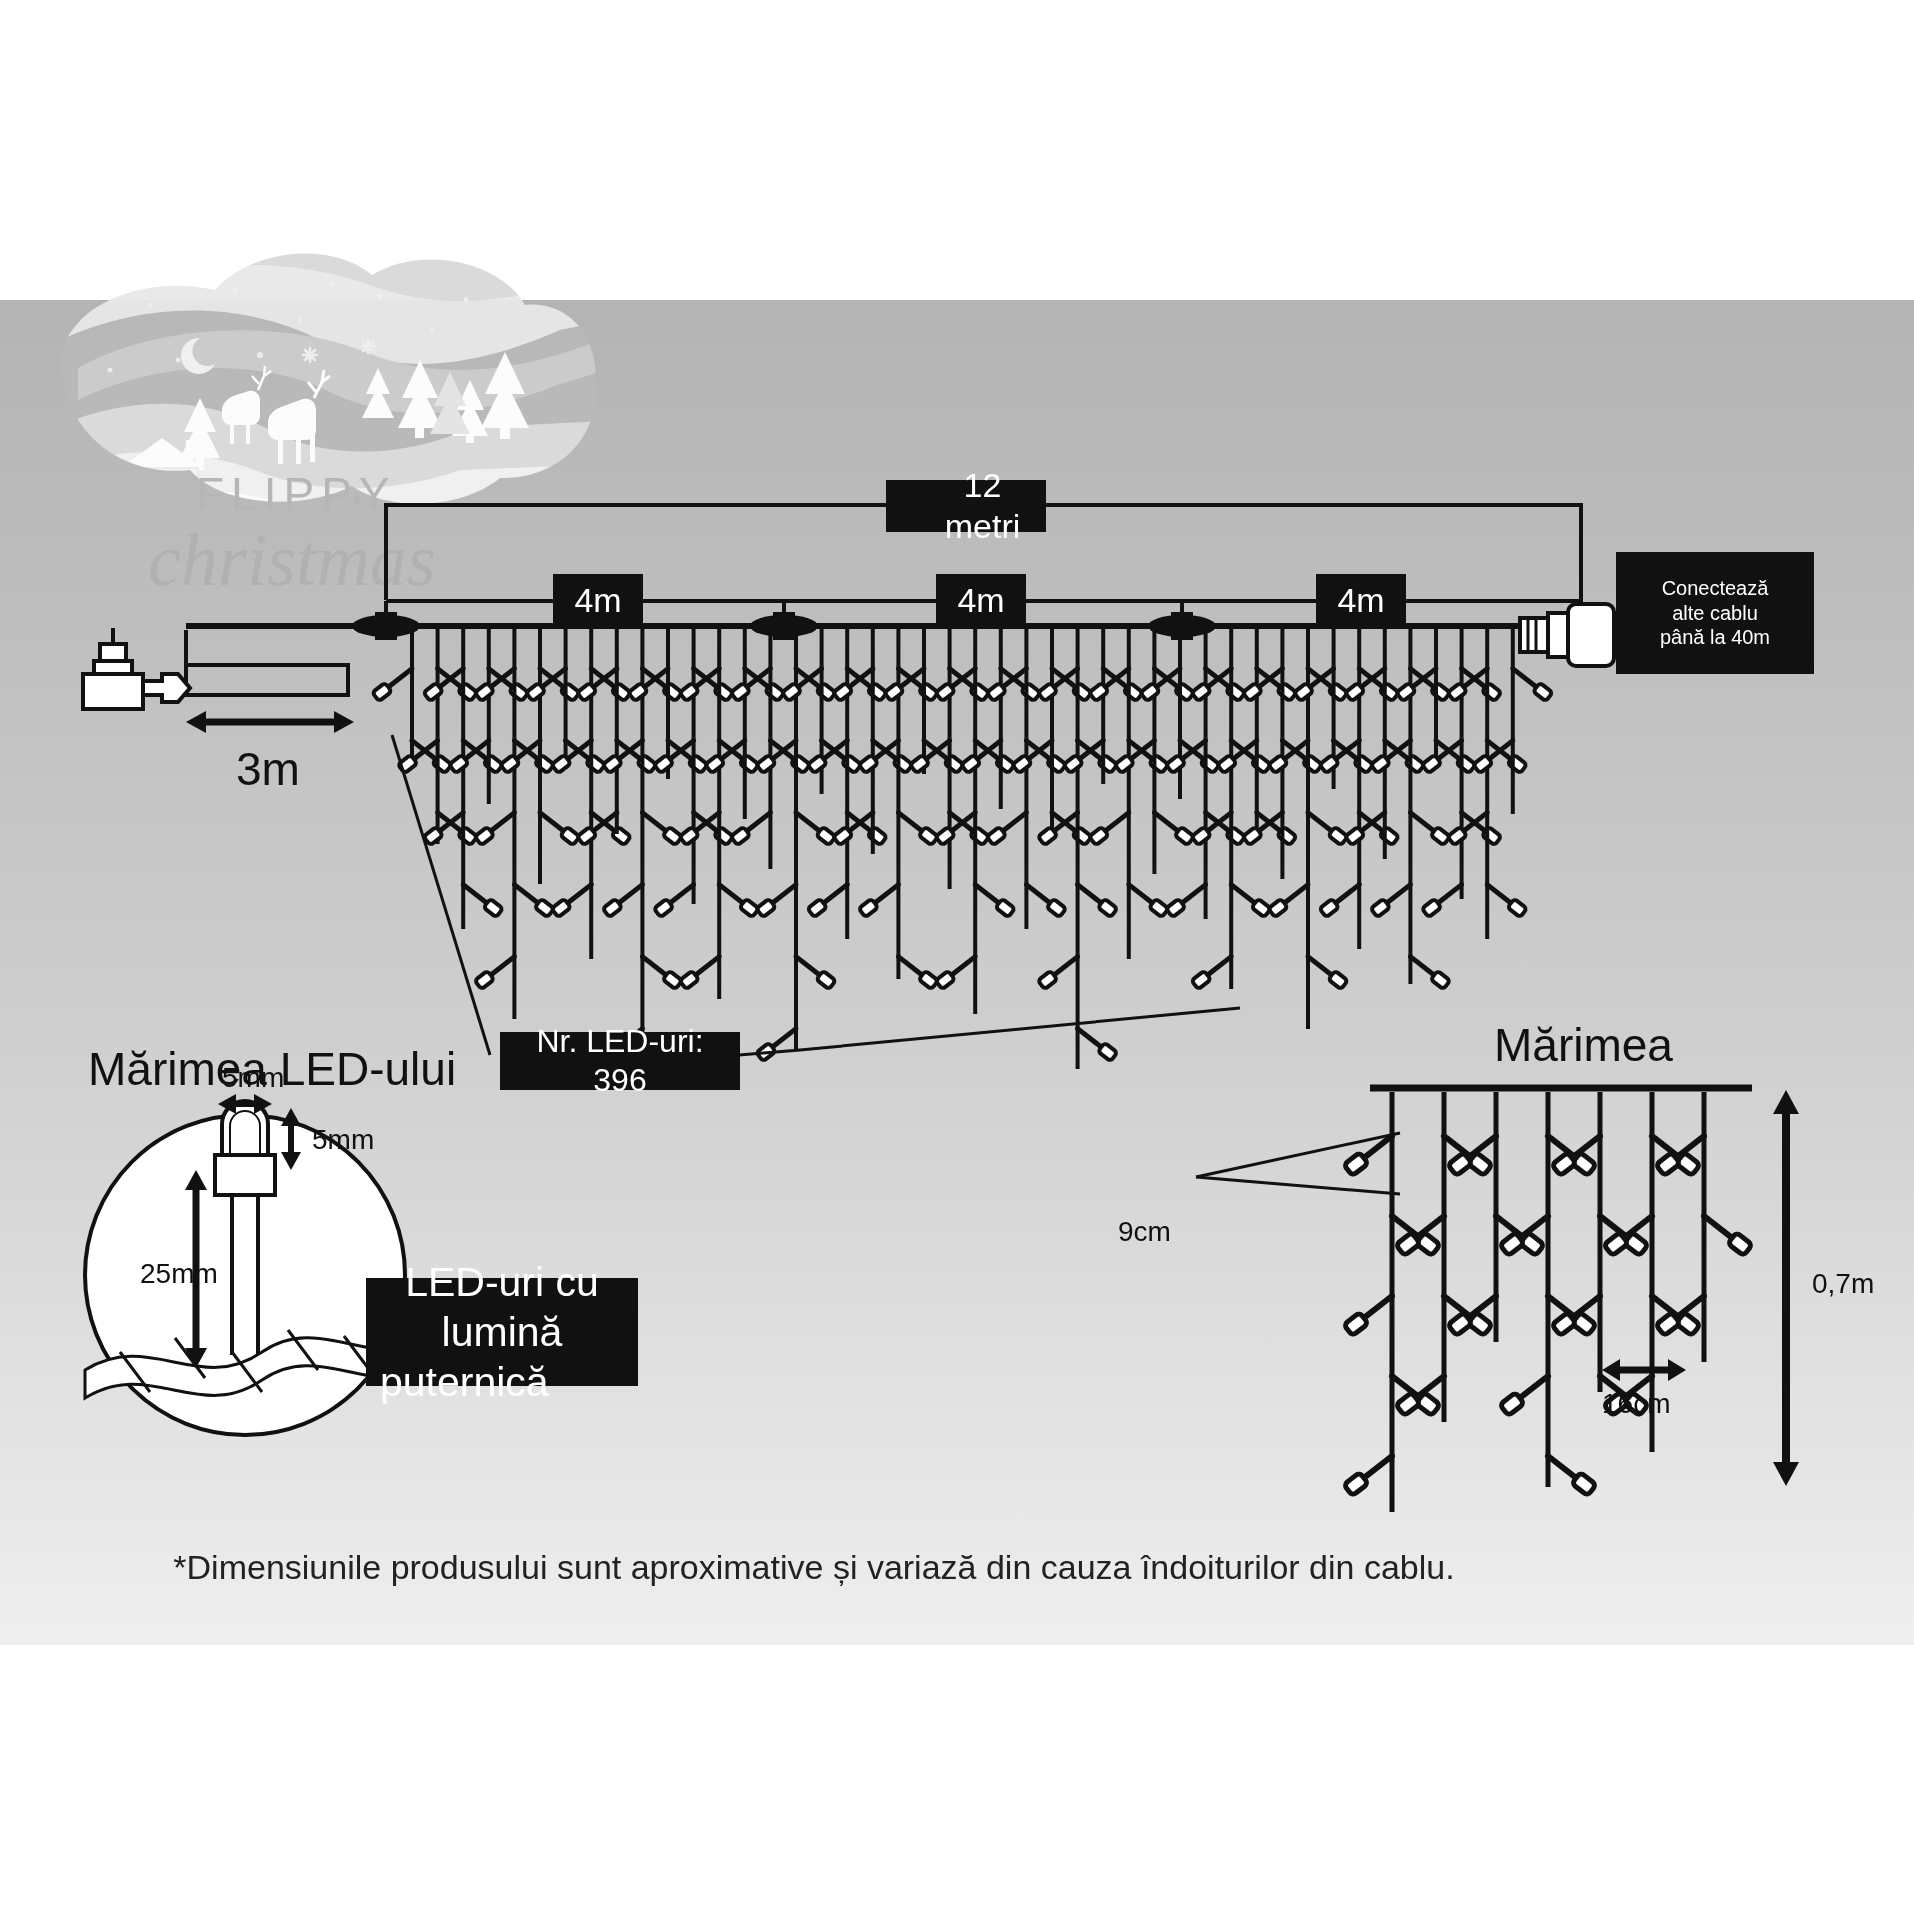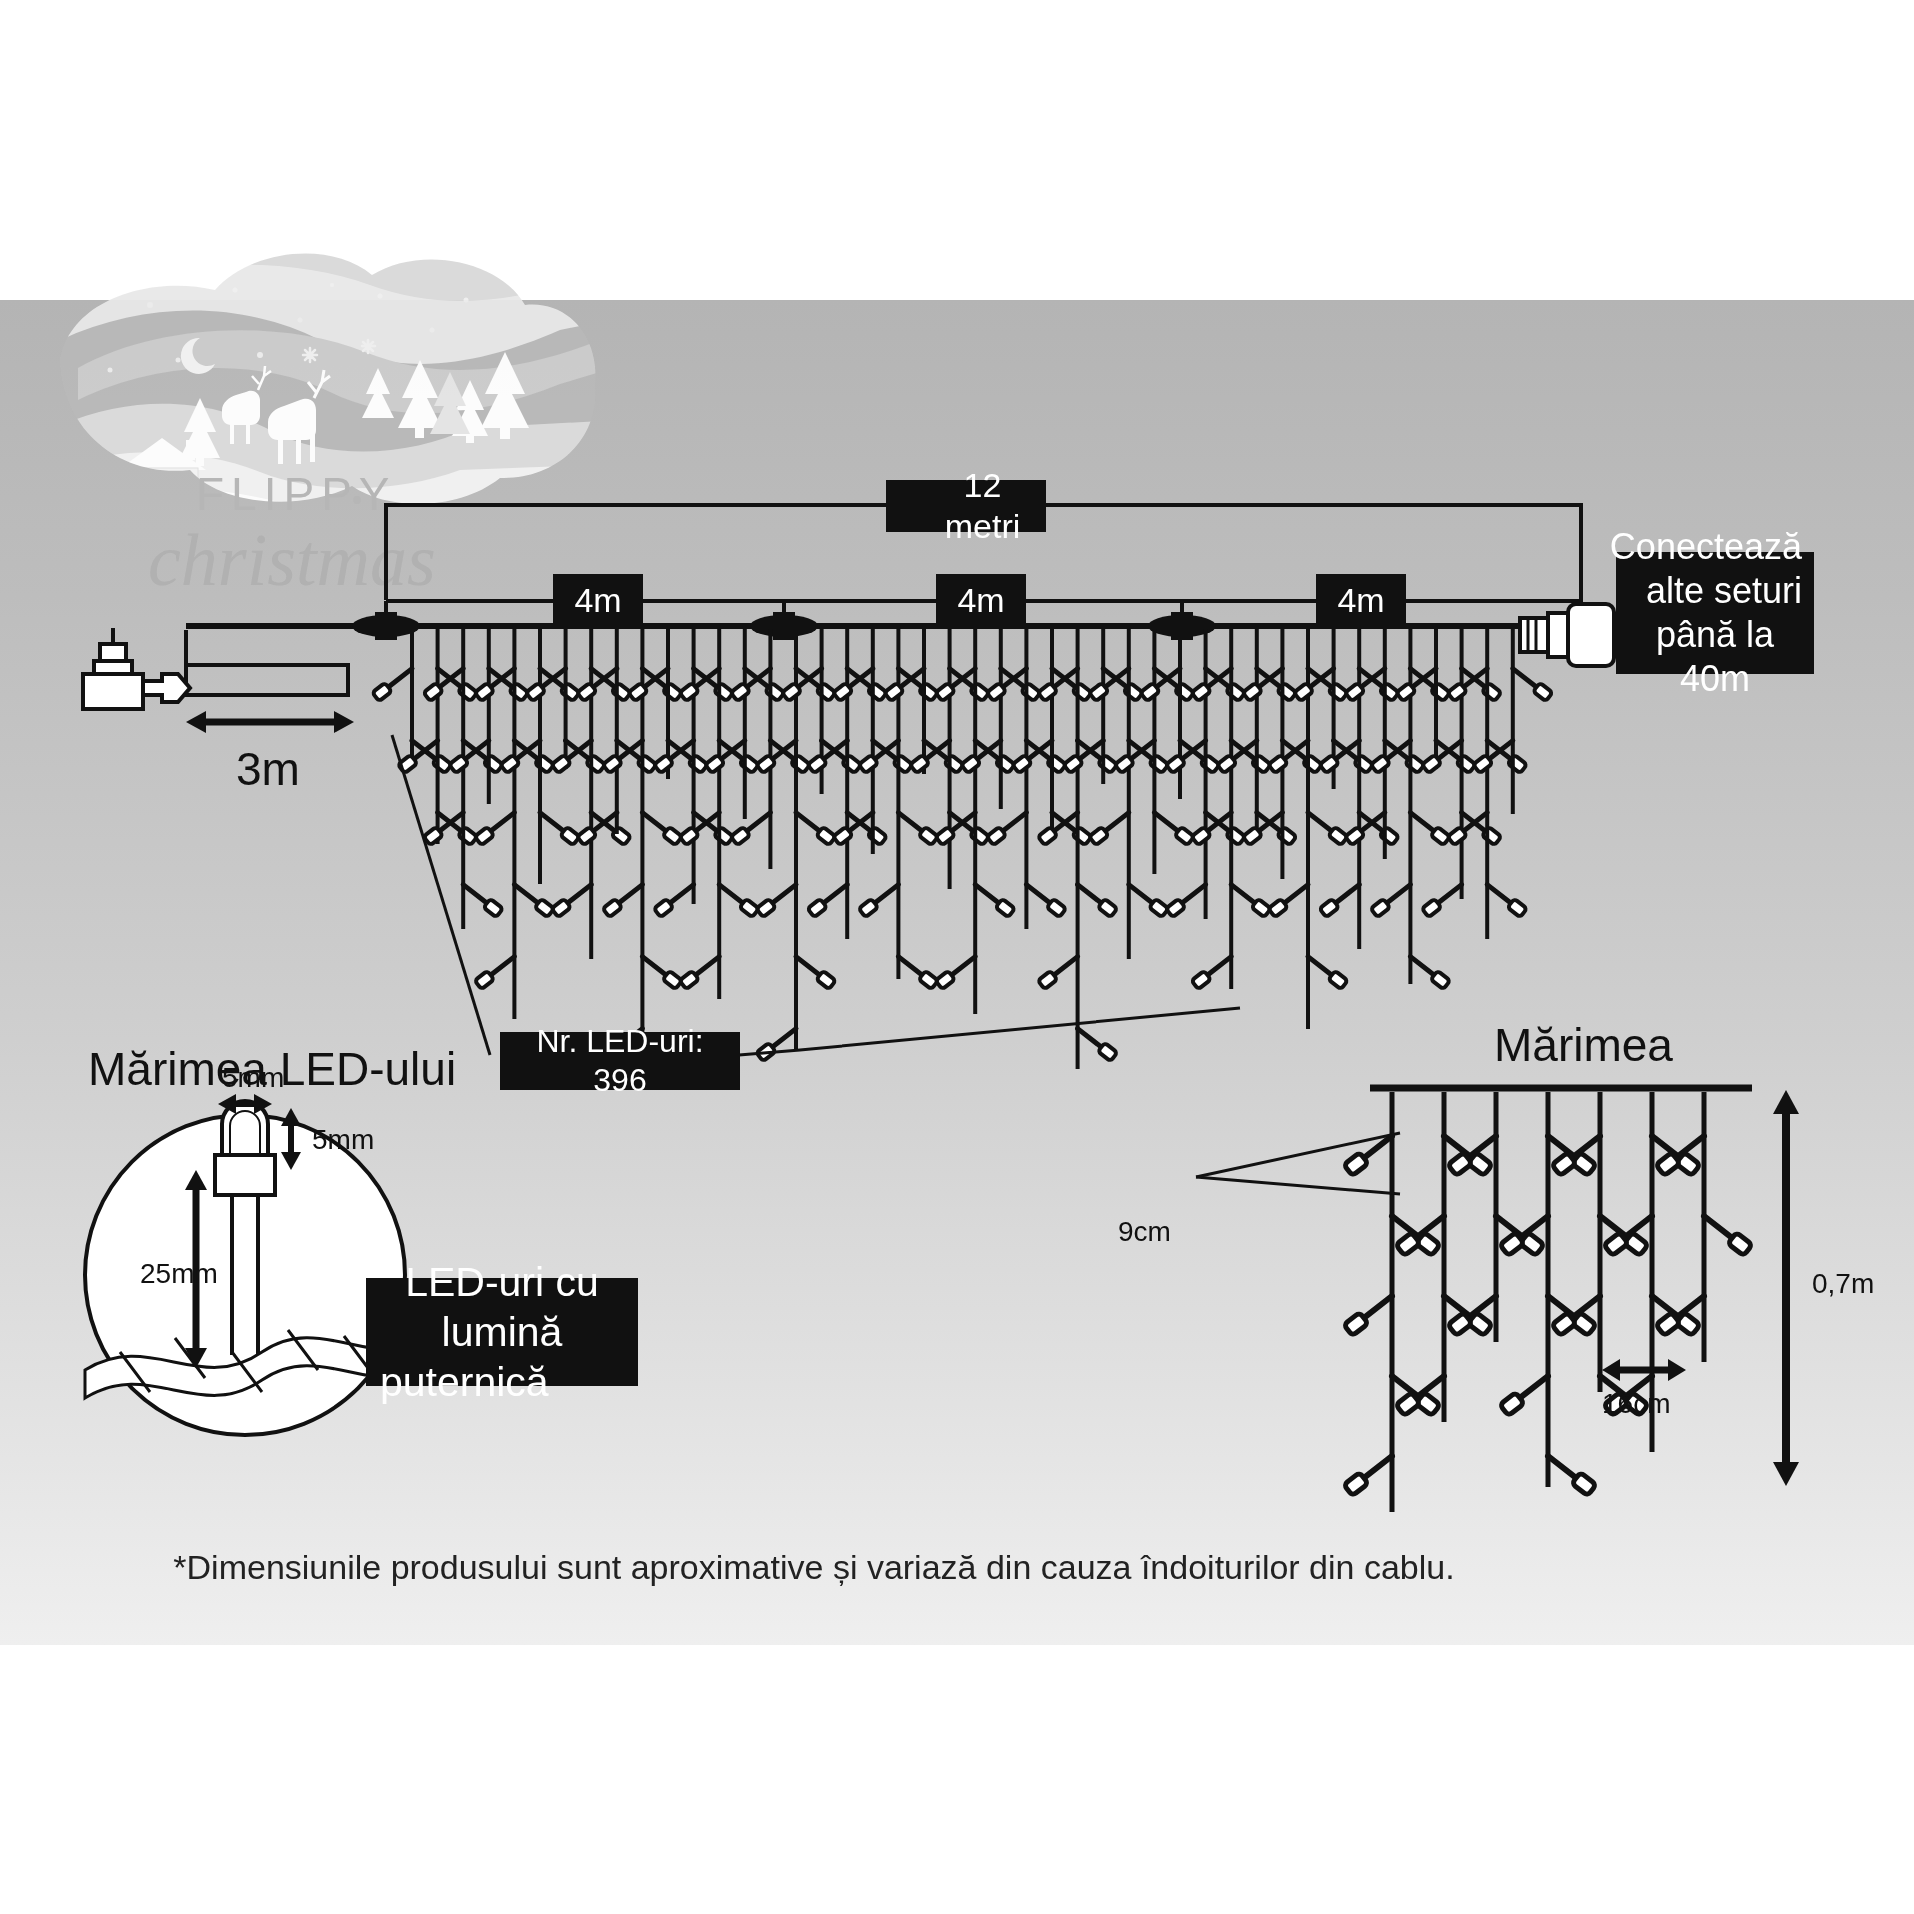--- a/index.html
+++ b/index.html
@@ -656,23 +656,23 @@
     </g>
   </svg>
 
 
   <div class="badge" style="left:886px;top:480px;width:160px;height:52px;font-size:34px;padding-left:47px;">12 metri</div>
 
   <div class="badge" style="left:553px;top:574px;width:90px;height:54px;font-size:34px;">4m</div>
   <div class="badge" style="left:936px;top:574px;width:90px;height:54px;font-size:34px;">4m</div>
   <div class="badge" style="left:1316px;top:574px;width:90px;height:54px;font-size:34px;">4m</div>
 
-  <div class="badge" style="left:1616px;top:552px;width:198px;height:122px;font-size:36px;flex-direction:column;align-items:flex-end;padding:24px 12px;">
+  <div class="badge" style="left:1616px;top:552px;width:198px;height:122px;font-size:20px;flex-direction:column;align-items:center;padding:24px 12px;">
     <span>Conectează</span>
-    <span>alte seturi</span>
+    <span>alte cablu</span>
     <span>până la 40m</span>
   </div>
 
   <div class="plain" style="left:236px;top:742px;font-size:46px;">3m</div>
 
   <div class="badge" style="left:500px;top:1032px;width:240px;height:58px;font-size:32px;">Nr. LED-uri: 396</div>
 
   <div class="sec-title" style="left:88px;top:1042px;">Mărimea LED-ului</div>
 
   <div class="dimtxt" style="left:222px;top:1062px;">5mm</div>

